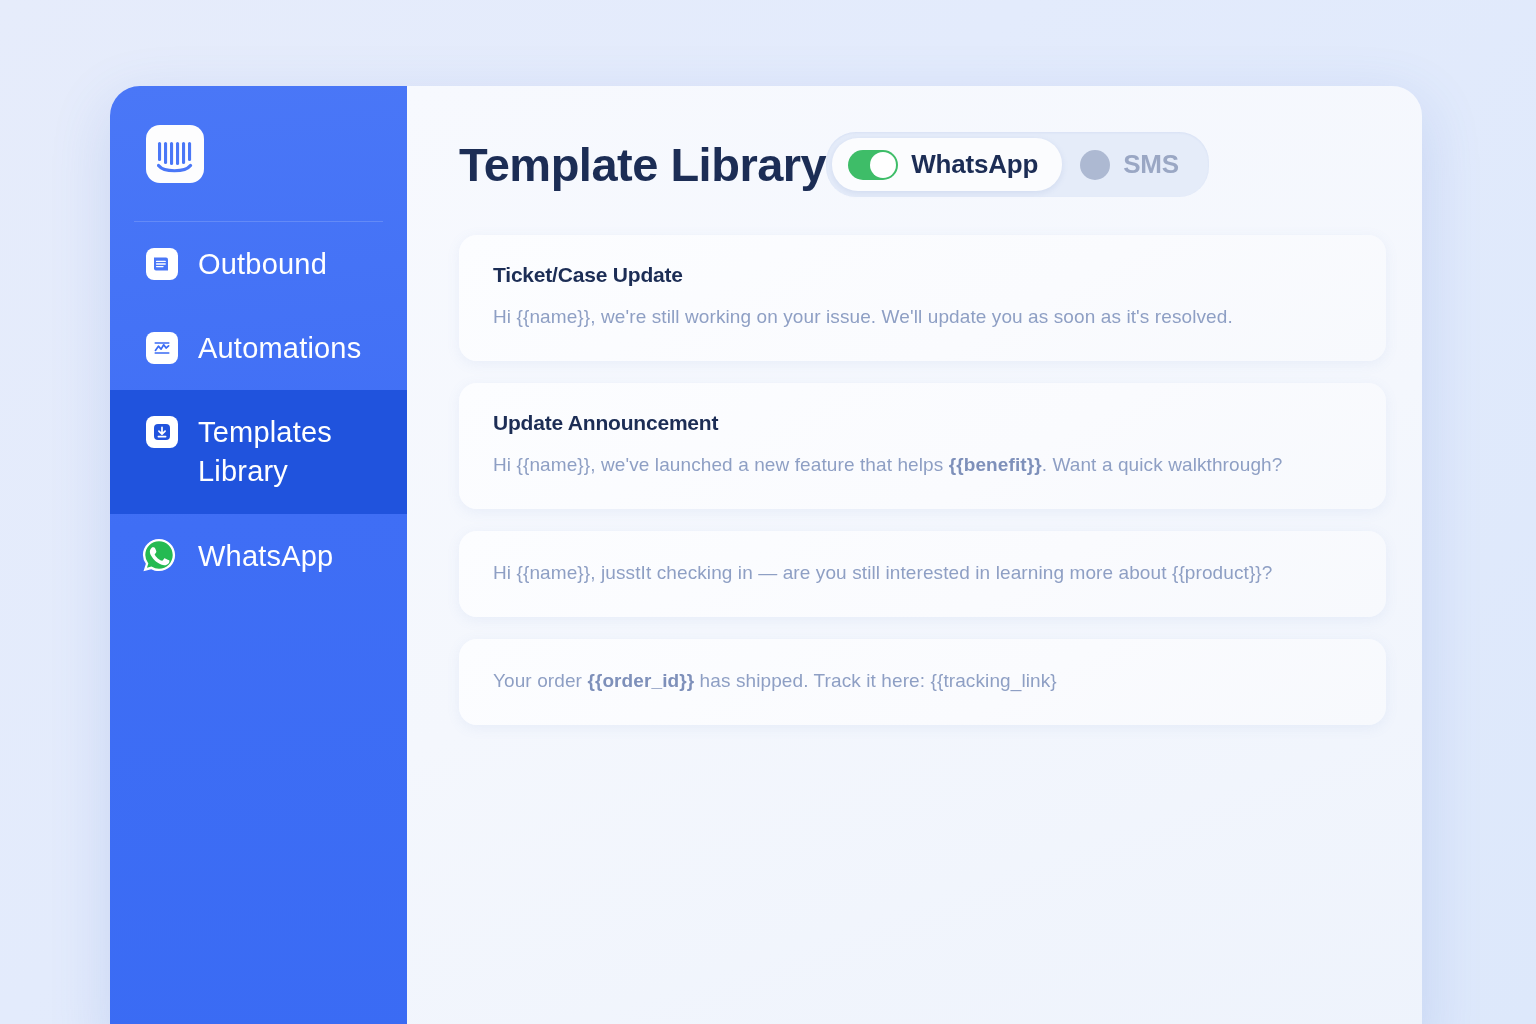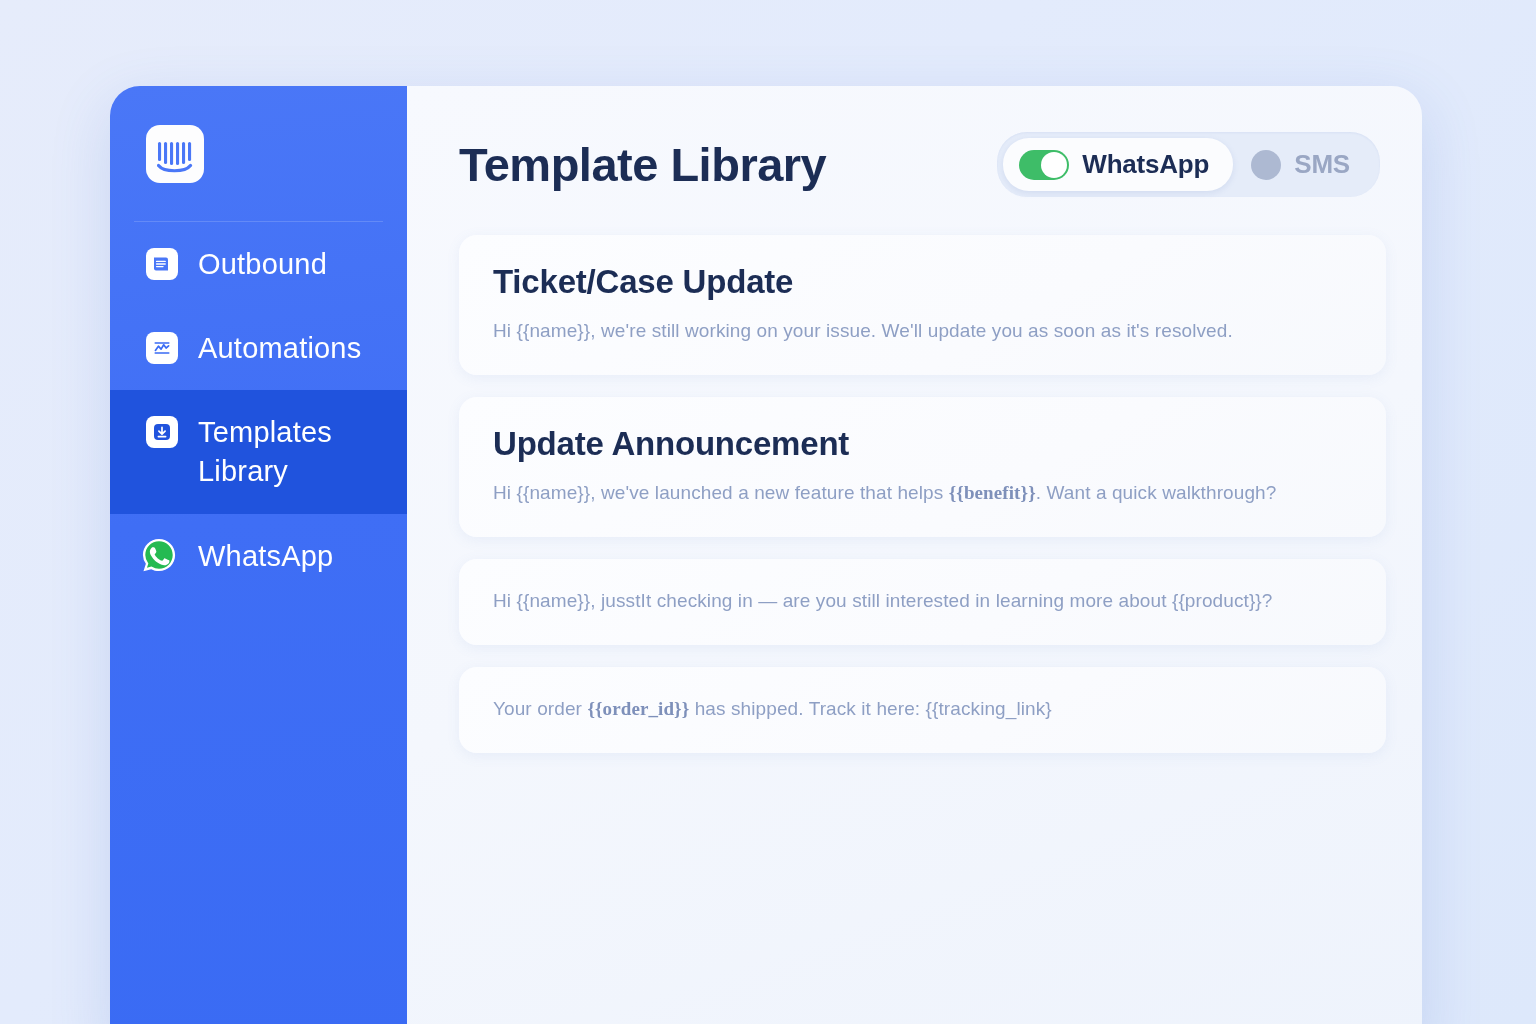--- a/index.html
+++ b/index.html
@@ -84,21 +84,21 @@
   
   #main {
     flex:1;
     background:linear-gradient(160deg,#f7f9fe 0%,#f4f7fd 50%,#eef3fc 100%);
     padding:46px 36px 0 52px;
     overflow:hidden;
   }
   #main-header {
     display:flex;
     align-items:center;
-    justify-content:space-between;
+    justify-content:flex-start;
     margin-bottom:38px;
     padding-right:6px;
   }
   #page-title {
     font-size:47px;
     font-weight:bold;
     color:#1c2d55;
     letter-spacing:-.5px;
   }
 
@@ -148,33 +148,33 @@
   
   #template-list { display:flex; flex-direction:column; gap:22px; }
   .tcard {
     background:linear-gradient(150deg,#fcfdff 0%,#fafbfe 60%,#f7f9fd 100%);
     border-radius:18px;
     padding:28px 34px 30px 34px;
     box-shadow:0 3px 14px rgba(100,135,205,.09);
     cursor:pointer;
   }
   .tcard-title {
-    font-size:33px;
+    font-size:21px;
     font-weight:bold;
     color:#1c2d55;
     margin-bottom:16px;
     letter-spacing:-.2px;
   }
   .tcard-body {
     font-size:19px;
     line-height:1.48;
     color:#8e9fc4;
     letter-spacing:.1px;
   }
-  .tcard-body b { font-weight:bold; color:#7e90ba;font-family:Liberation Serif, serif; }
+  .tcard-body b { font-weight:bold; color:#7e90ba; }
 </style>
 </head>
 <body>
 
 <div id="app-window">
 
   <aside id="sidebar">
 
     <div class="brand-wrap">
       <div class="brand-logo">

